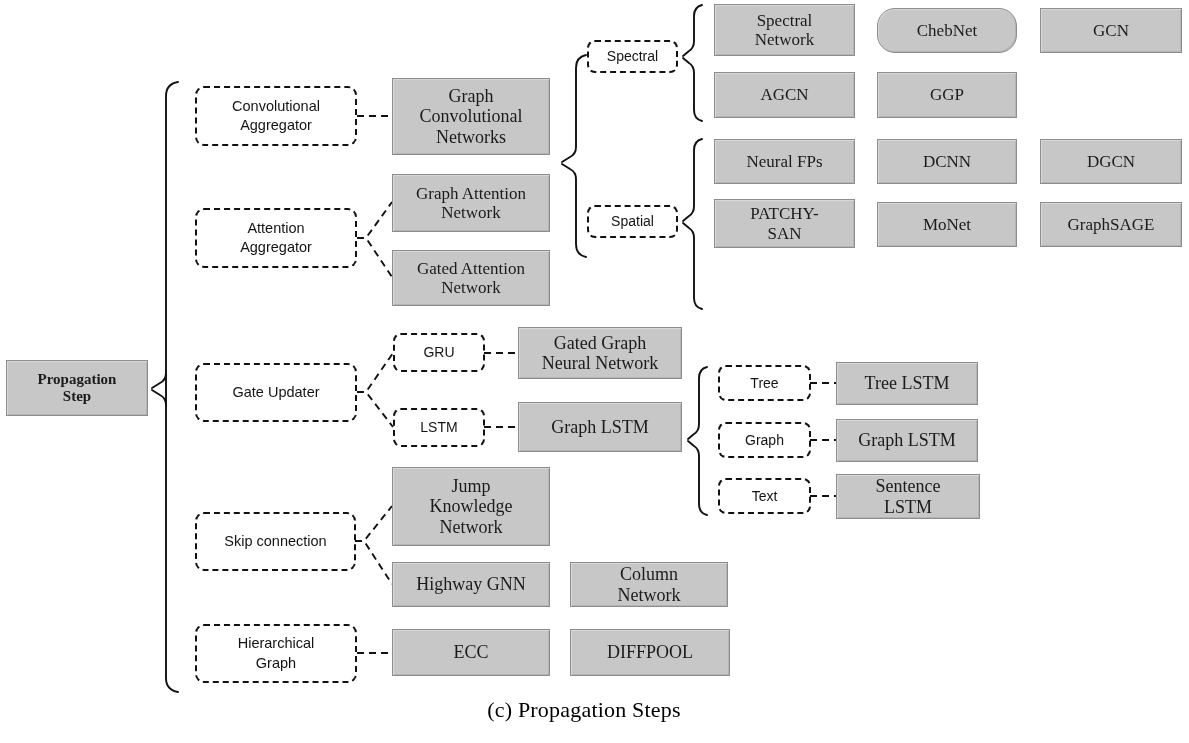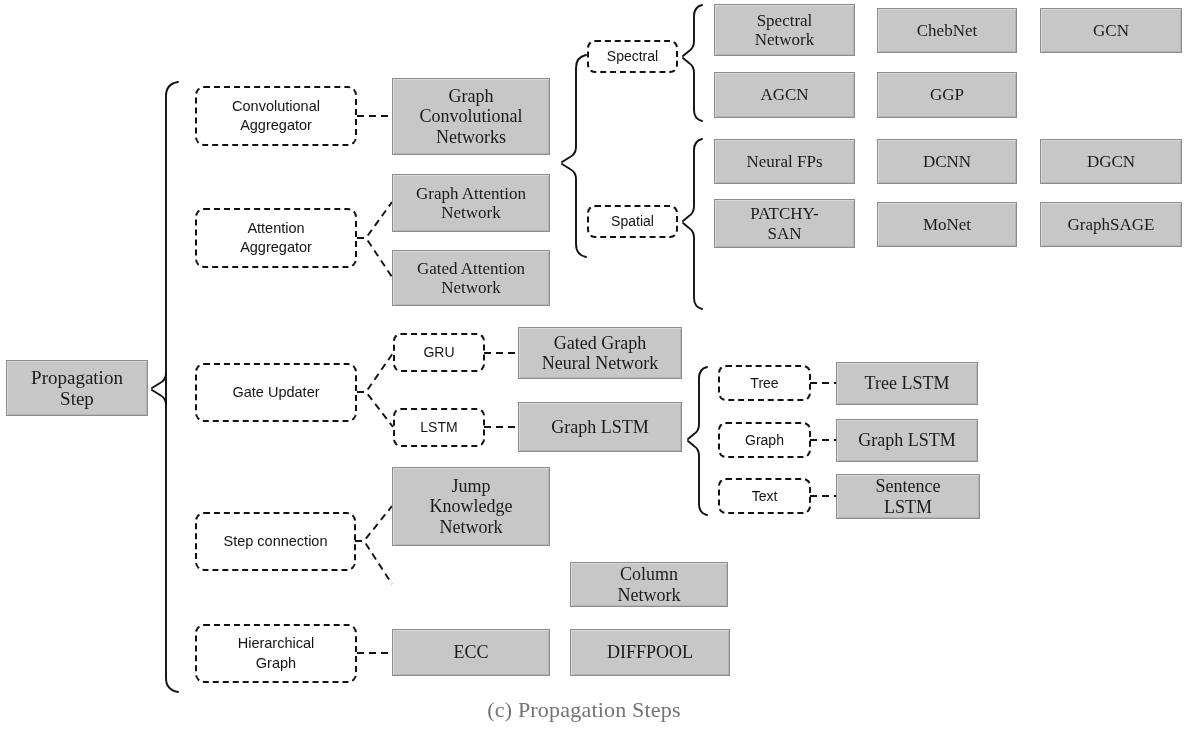--- a/index.html
+++ b/index.html
@@ -24,21 +24,21 @@
     align-items: center;
     justify-content: center;
     text-align: center;
     font-family: "Liberation Serif", serif;
     font-size: 17px;
     color: #1b1b1b;
     line-height: 1.12;
     padding: 1px 4px;
   }
   .gbox.big   { font-size: 18px; }
-  .gbox.root  { font-size: 19px; }
+  .gbox.root  { font-size: 15px; font-weight: bold; }
   
   .dbox {
     position: absolute;
     background: transparent;
     border: 2px dashed #111111;
     border-radius: 9px;
     display: flex;
     align-items: center;
     justify-content: center;
     text-align: center;
@@ -57,21 +57,21 @@
     pointer-events: none;
   }
   
   #caption {
     position: absolute;
     left: 0; top: 697px;
     width: 1168px;
     text-align: center;
     font-family: "Liberation Serif", serif;
     font-size: 22px;
-    color: #737373;
+    color: #000000;
     letter-spacing: 0.2px;
   }
 </style>
 </head>
 <body>
 
 <div id="canvas">
 
   <svg id="wires" viewBox="0 0 1189 743" xmlns="http://www.w3.org/2000/svg">
     <g fill="none" stroke="#111111" stroke-width="1.9" stroke-linecap="round" stroke-linejoin="round">
@@ -118,21 +118,21 @@
   <div class="dbox" style="left:195px; top:86px; width:162px; height:60px;">
     <span>Convolutional<br>Aggregator</span>
   </div>
   <div class="dbox" style="left:195px; top:208px; width:162px; height:60px;">
     <span>Attention<br>Aggregator</span>
   </div>
   <div class="dbox" style="left:195px; top:363px; width:162px; height:59px;">
     <span>Gate Updater</span>
   </div>
   <div class="dbox" style="left:195px; top:512px; width:161px; height:59px;">
-    <span>Step connection</span>
+    <span>Skip connection</span>
   </div>
   <div class="dbox" style="left:195px; top:624px; width:162px; height:59px;">
     <span>Hierarchical<br>Graph</span>
   </div>
 
   <div class="dbox small" style="left:587px; top:40px; width:91px; height:33px;">
     <span>Spectral</span>
   </div>
   <div class="dbox small" style="left:587px; top:205px; width:91px; height:33px;">
     <span>Spatial</span>
@@ -166,35 +166,38 @@
   <div class="gbox big" style="left:518px; top:327px; width:164px; height:52px;">
     <span>Gated Graph<br>Neural Network</span>
   </div>
   <div class="gbox big" style="left:518px; top:402px; width:164px; height:50px;">
     <span>Graph LSTM</span>
   </div>
 
   <div class="gbox big" style="left:392px; top:467px; width:158px; height:79px;">
     <span>Jump<br>Knowledge<br>Network</span>
   </div>
+  <div class="gbox big" style="left:392px; top:562px; width:158px; height:45px;">
+    <span>Highway GNN</span>
+  </div>
   <div class="gbox big" style="left:570px; top:562px; width:158px; height:45px;">
     <span>Column<br>Network</span>
   </div>
 
   <div class="gbox big" style="left:392px; top:629px; width:158px; height:47px;">
     <span>ECC</span>
   </div>
   <div class="gbox big" style="left:570px; top:629px; width:160px; height:47px;">
     <span>DIFFPOOL</span>
   </div>
 
   <div class="gbox" style="left:714px; top:4px; width:141px; height:52px;">
     <span>Spectral<br>Network</span>
   </div>
-  <div class="gbox" style="left:877px; top:8px; width:140px; height:45px;">
+  <div class="gbox" style="left:877px; top:8px; width:140px; height:45px;border-radius:18px;">
     <span>ChebNet</span>
   </div>
   <div class="gbox" style="left:1040px; top:8px; width:142px; height:45px;">
     <span>GCN</span>
   </div>
   <div class="gbox" style="left:877px; top:72px; width:140px; height:46px;">
     <span>GGP</span>
   </div>
   <div class="gbox" style="left:714px; top:72px; width:141px; height:46px;">
     <span>AGCN</span>

